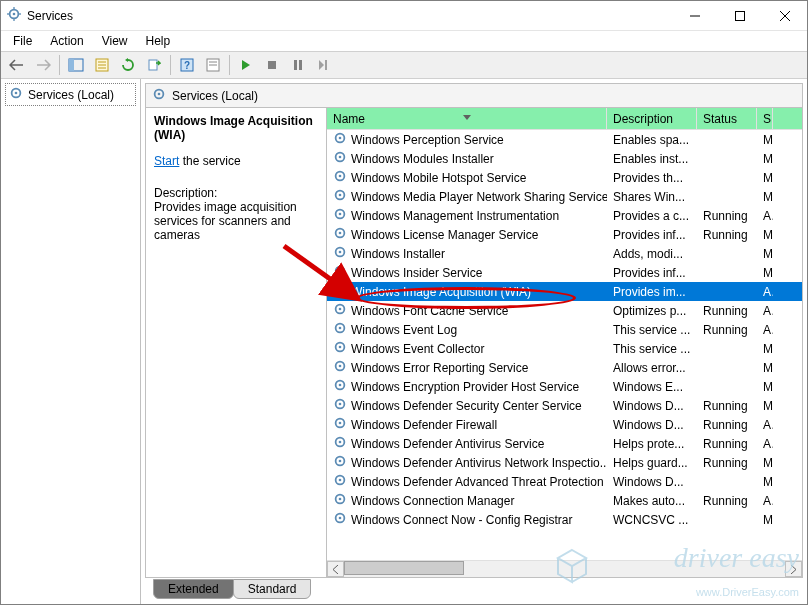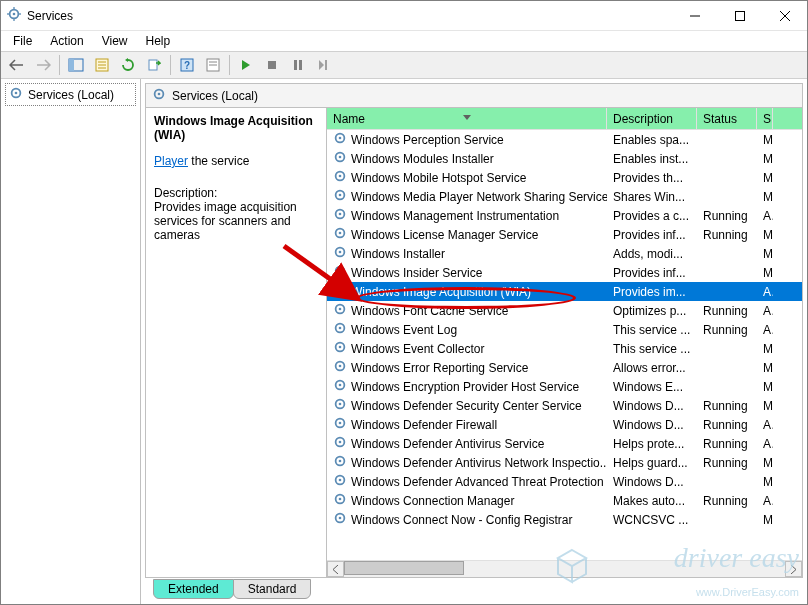--- a/index.html
+++ b/index.html
@@ -45,21 +45,21 @@
   .row .cell.name { width:280px; display:flex; align-items:center; gap:4px;}
   .row .cell.desc { width:90px; }
   .row .cell.status { width:60px; }
   .row .cell.s { width:16px; }
   .hscroll { height:17px; border-top:1px solid #e0e0e0; display:flex; align-items:center; background:#f0f0f0;}
   .hscroll .scrbtn { width:17px; height:16px; background:#f0f0f0; border:1px solid #c0c0c0; display:flex; align-items:center; justify-content:center;}
   .hscroll .track { flex:1; height:16px; background:#f0f0f0; position:relative;}
   .hscroll .thumb { position:absolute; left:0; top:0; height:14px; width:120px; background:#cdcdcd; border:1px solid #a0a0a0;}
   
   .tabs { height:22px; display:flex; align-items:flex-end; padding-left:8px; gap:0; margin:0 4px 4px 4px;}
-  .tab { padding:2px 14px; border:1px solid #a0a0a0; border-top-left-radius:0; border-top-right-radius:0; border-bottom-left-radius:6px; border-bottom-right-radius:6px; background:#5eead4; font-size:12px; position:relative; top:-1px;}
+  .tab { padding:2px 14px; border:1px solid #a0a0a0; border-top-left-radius:0; border-top-right-radius:0; border-bottom-left-radius:6px; border-bottom-right-radius:6px; background:#737373; font-size:12px; position:relative; top:-1px;}
   .tab + .tab { margin-left:-1px;}
   .tab.inactive { background:#e5e5e5; }
   
   .gear { width:14px; height:14px; }
   
   .arrow-anno { position:absolute; z-index:50; pointer-events:none;}
   .oval-anno { position:absolute; z-index:49; border:3px solid #d40000; border-radius:50%/50%; pointer-events:none;}
   
   .sort-arrow { position:absolute; left:50%; top:1px; transform:translateX(-50%); }
   
@@ -211,21 +211,21 @@
                 <circle cx="8" cy="8" r="5" fill="none" stroke="#5b8bb4" stroke-width="2"></circle>
                 <circle cx="8" cy="8" r="1.5" fill="#5b8bb4"></circle>
               </svg></span>
           <span>Services (Local)</span>
         </div>
         <div class="content-body">
 
           <div class="detail-pane">
             <div class="svc-name">Windows Image Acquisition (WIA)</div>
             <div class="start-line">
-              <a href="#">Player</a><span> the service</span>
+              <a href="#">Start</a><span> the service</span>
             </div>
             <div class="desc-lbl">Description:</div>
             <div>Provides image acquisition services for scanners and cameras</div>
           </div>
 
           <div class="list-pane">
             <div class="list-header">
               <div class="col col-name">
                 <span>Name</span>
                 <span class="sort-arrow"><svg width="8" height="5">

